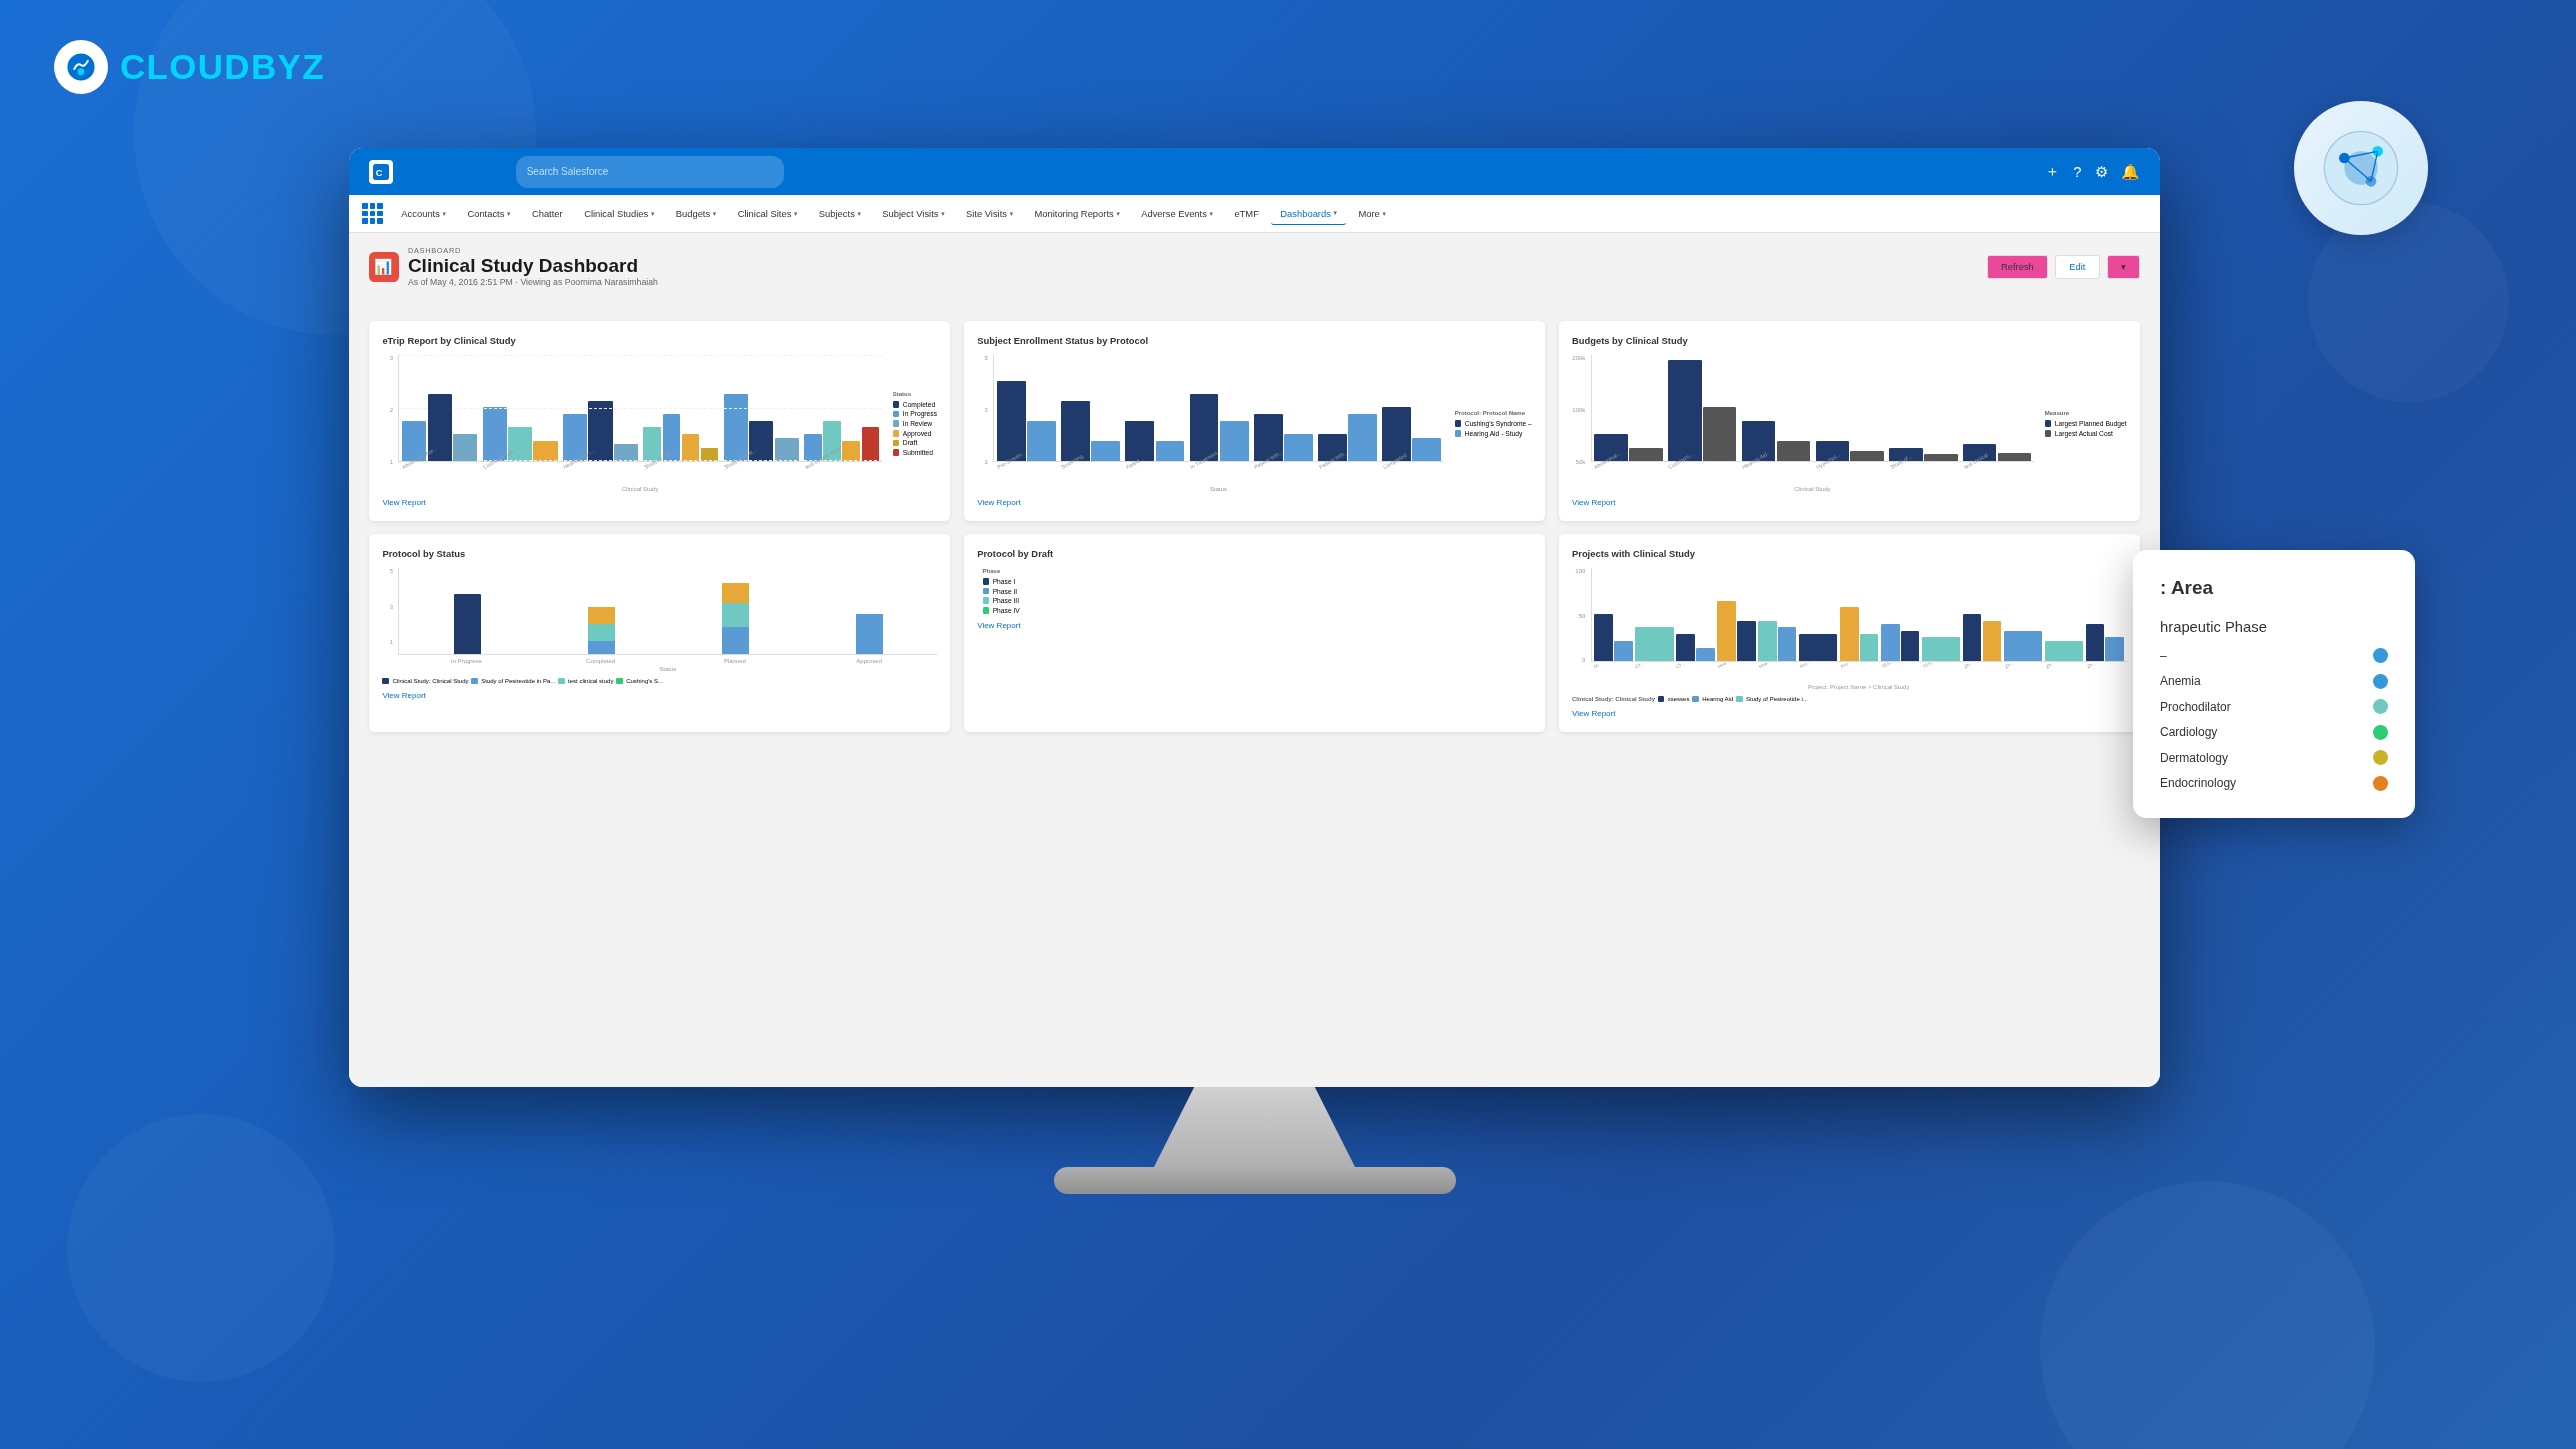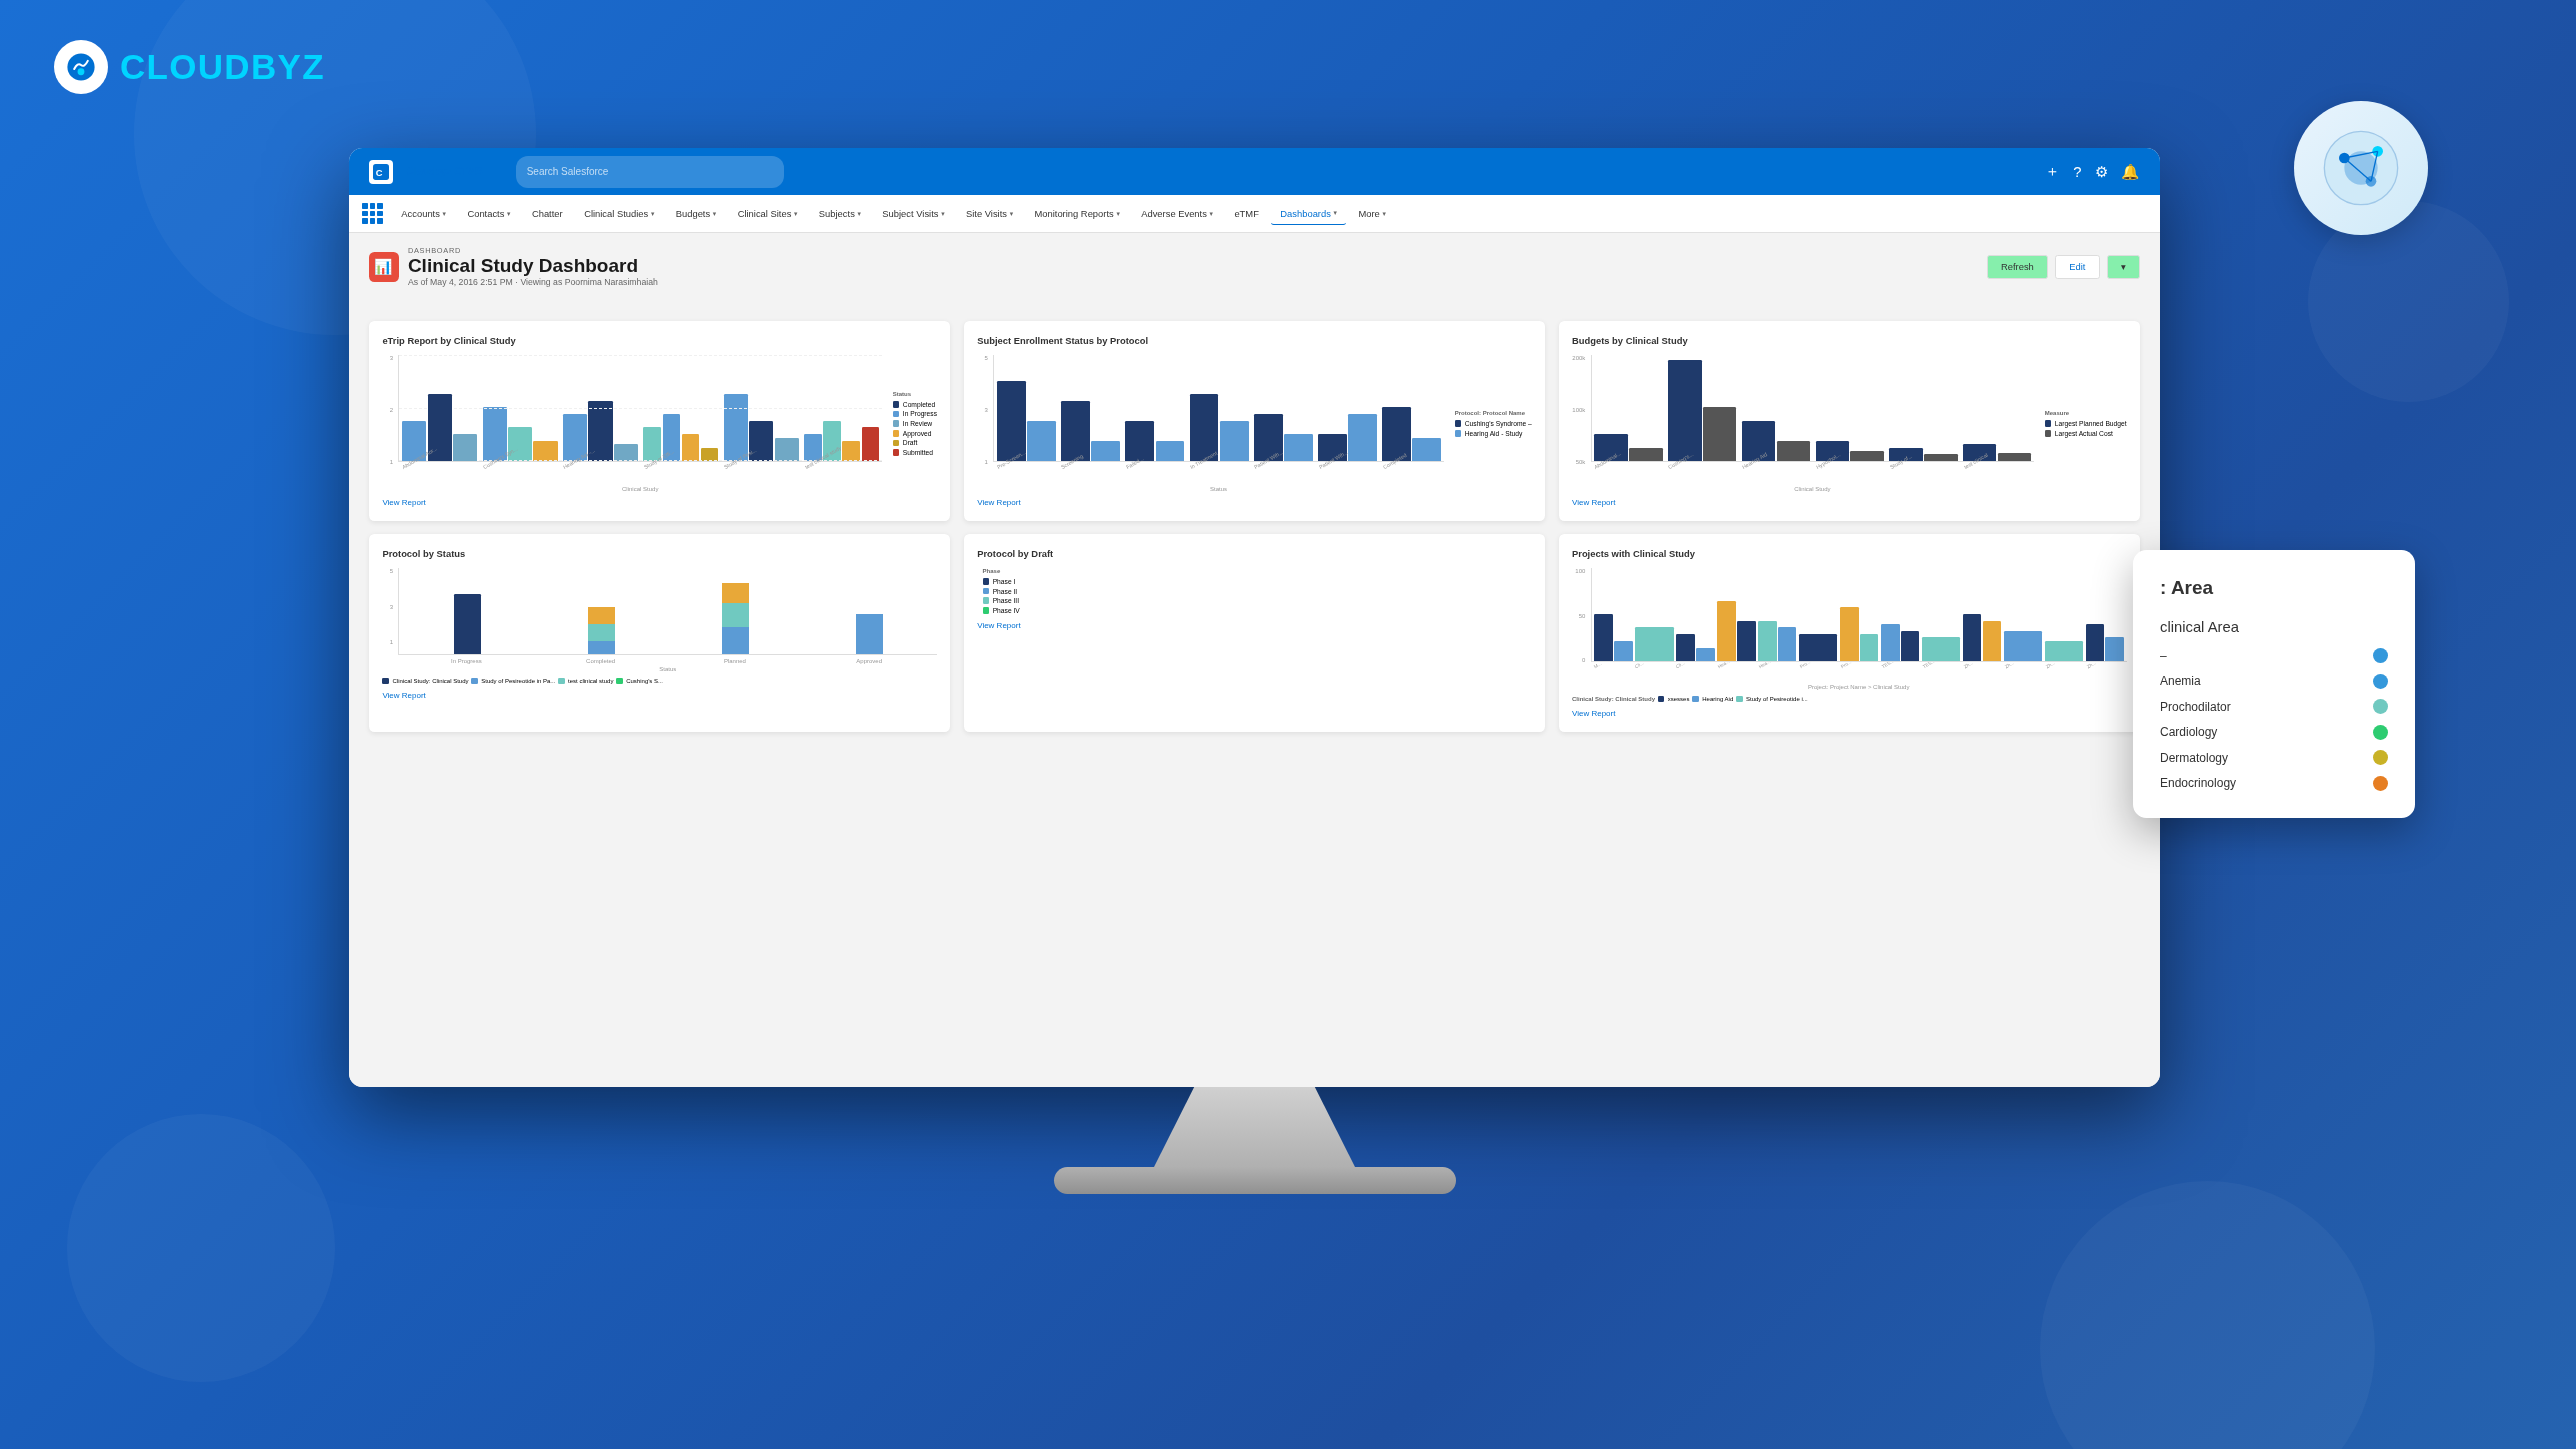--- a/index.html
+++ b/index.html
@@ -218,21 +218,21 @@
       font-size: 8.7px;
       color: #666;
     }
     .dash-actions {
       display: flex;
       gap: 6.7px;
     }
     .dash-btn {
       padding: 5.4px 13.4px;
       border: 0.7px solid #ddd;
-      background: #86efac;
+      background: #ec4899;
       border-radius: 2.7px;
       font-size: 9.4px;
       cursor: pointer;
       color: #333;
     }
     .dash-btn-primary {
       background: white;
       color: #0070d2;
     }
 
@@ -912,21 +912,21 @@
       </div>
     </div>
   </div>
 
   <div class="monitor-stand"></div>
   <div class="monitor-base"></div>
 </div>
 
 <div class="right-card">
   <div class="right-card-title">: Area</div>
-  <div class="right-card-subtitle">clinical Area</div>
+  <div class="right-card-subtitle">hrapeutic Phase</div>
   <div class="legend-list">
     <div class="legend-row">
       <span>–</span>
       <div class="legend-circle" style="background:#3498db;"></div>
     </div>
     <div class="legend-row">
       <span>Anemia</span>
       <div class="legend-circle" style="background:#3498db;"></div>
     </div>
     <div class="legend-row">

